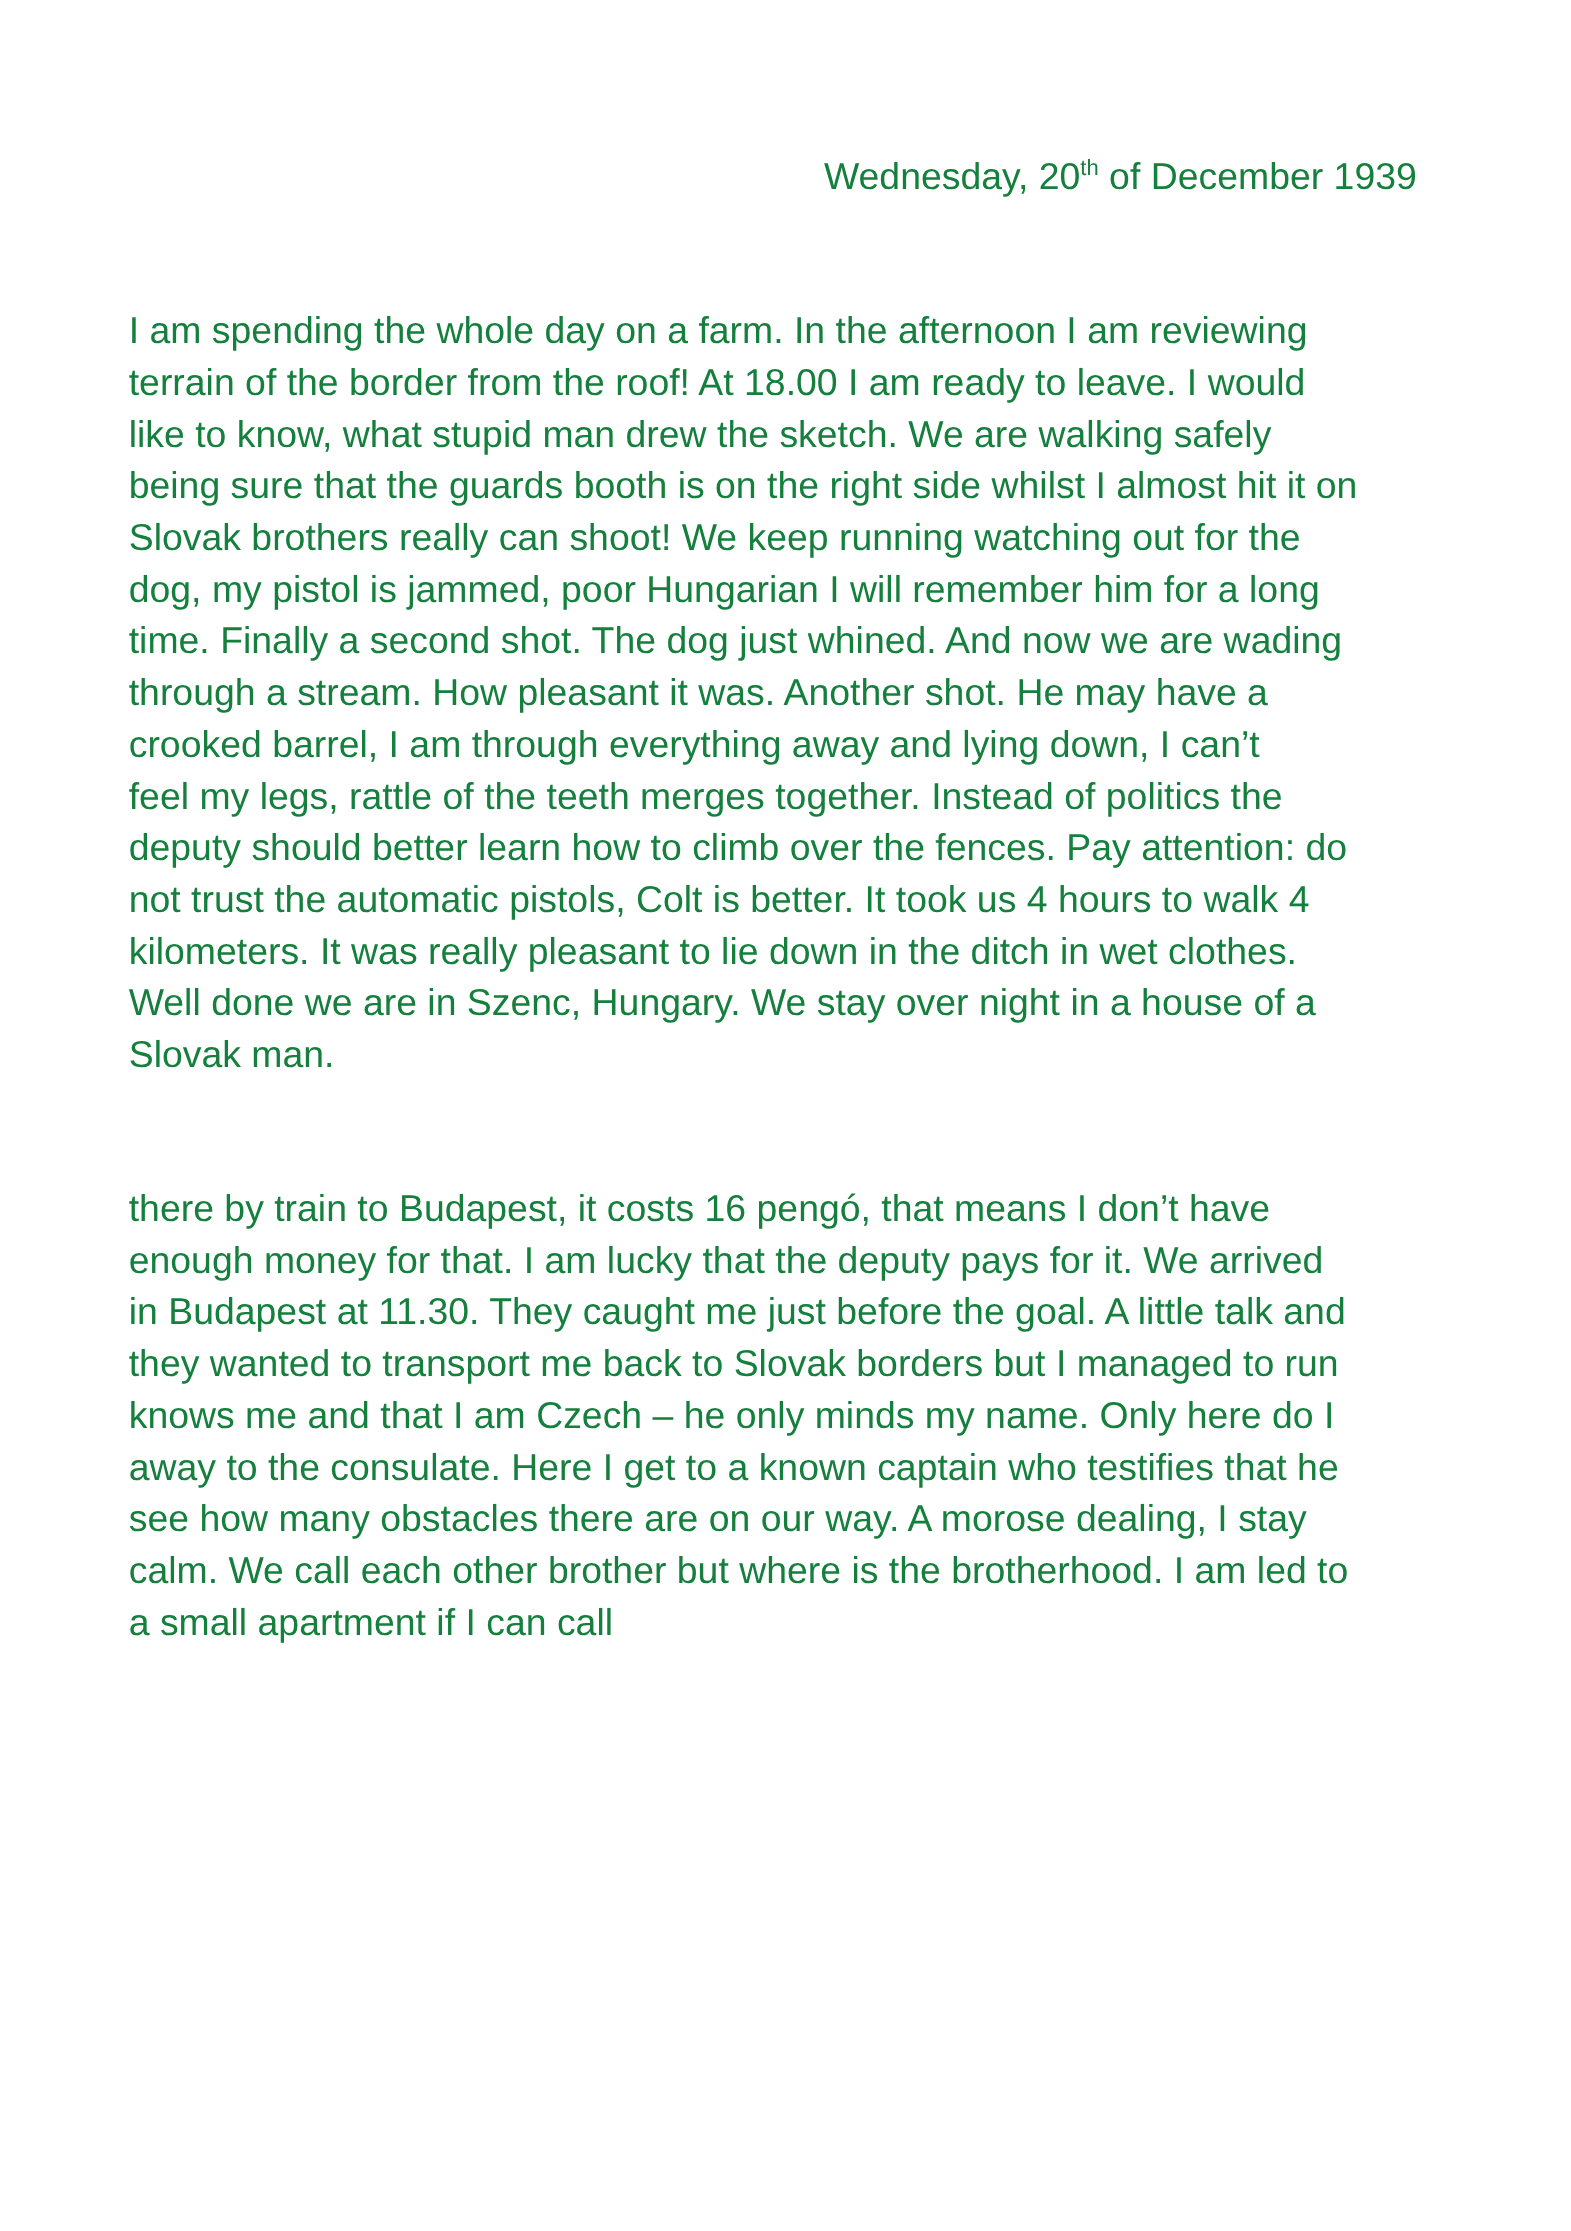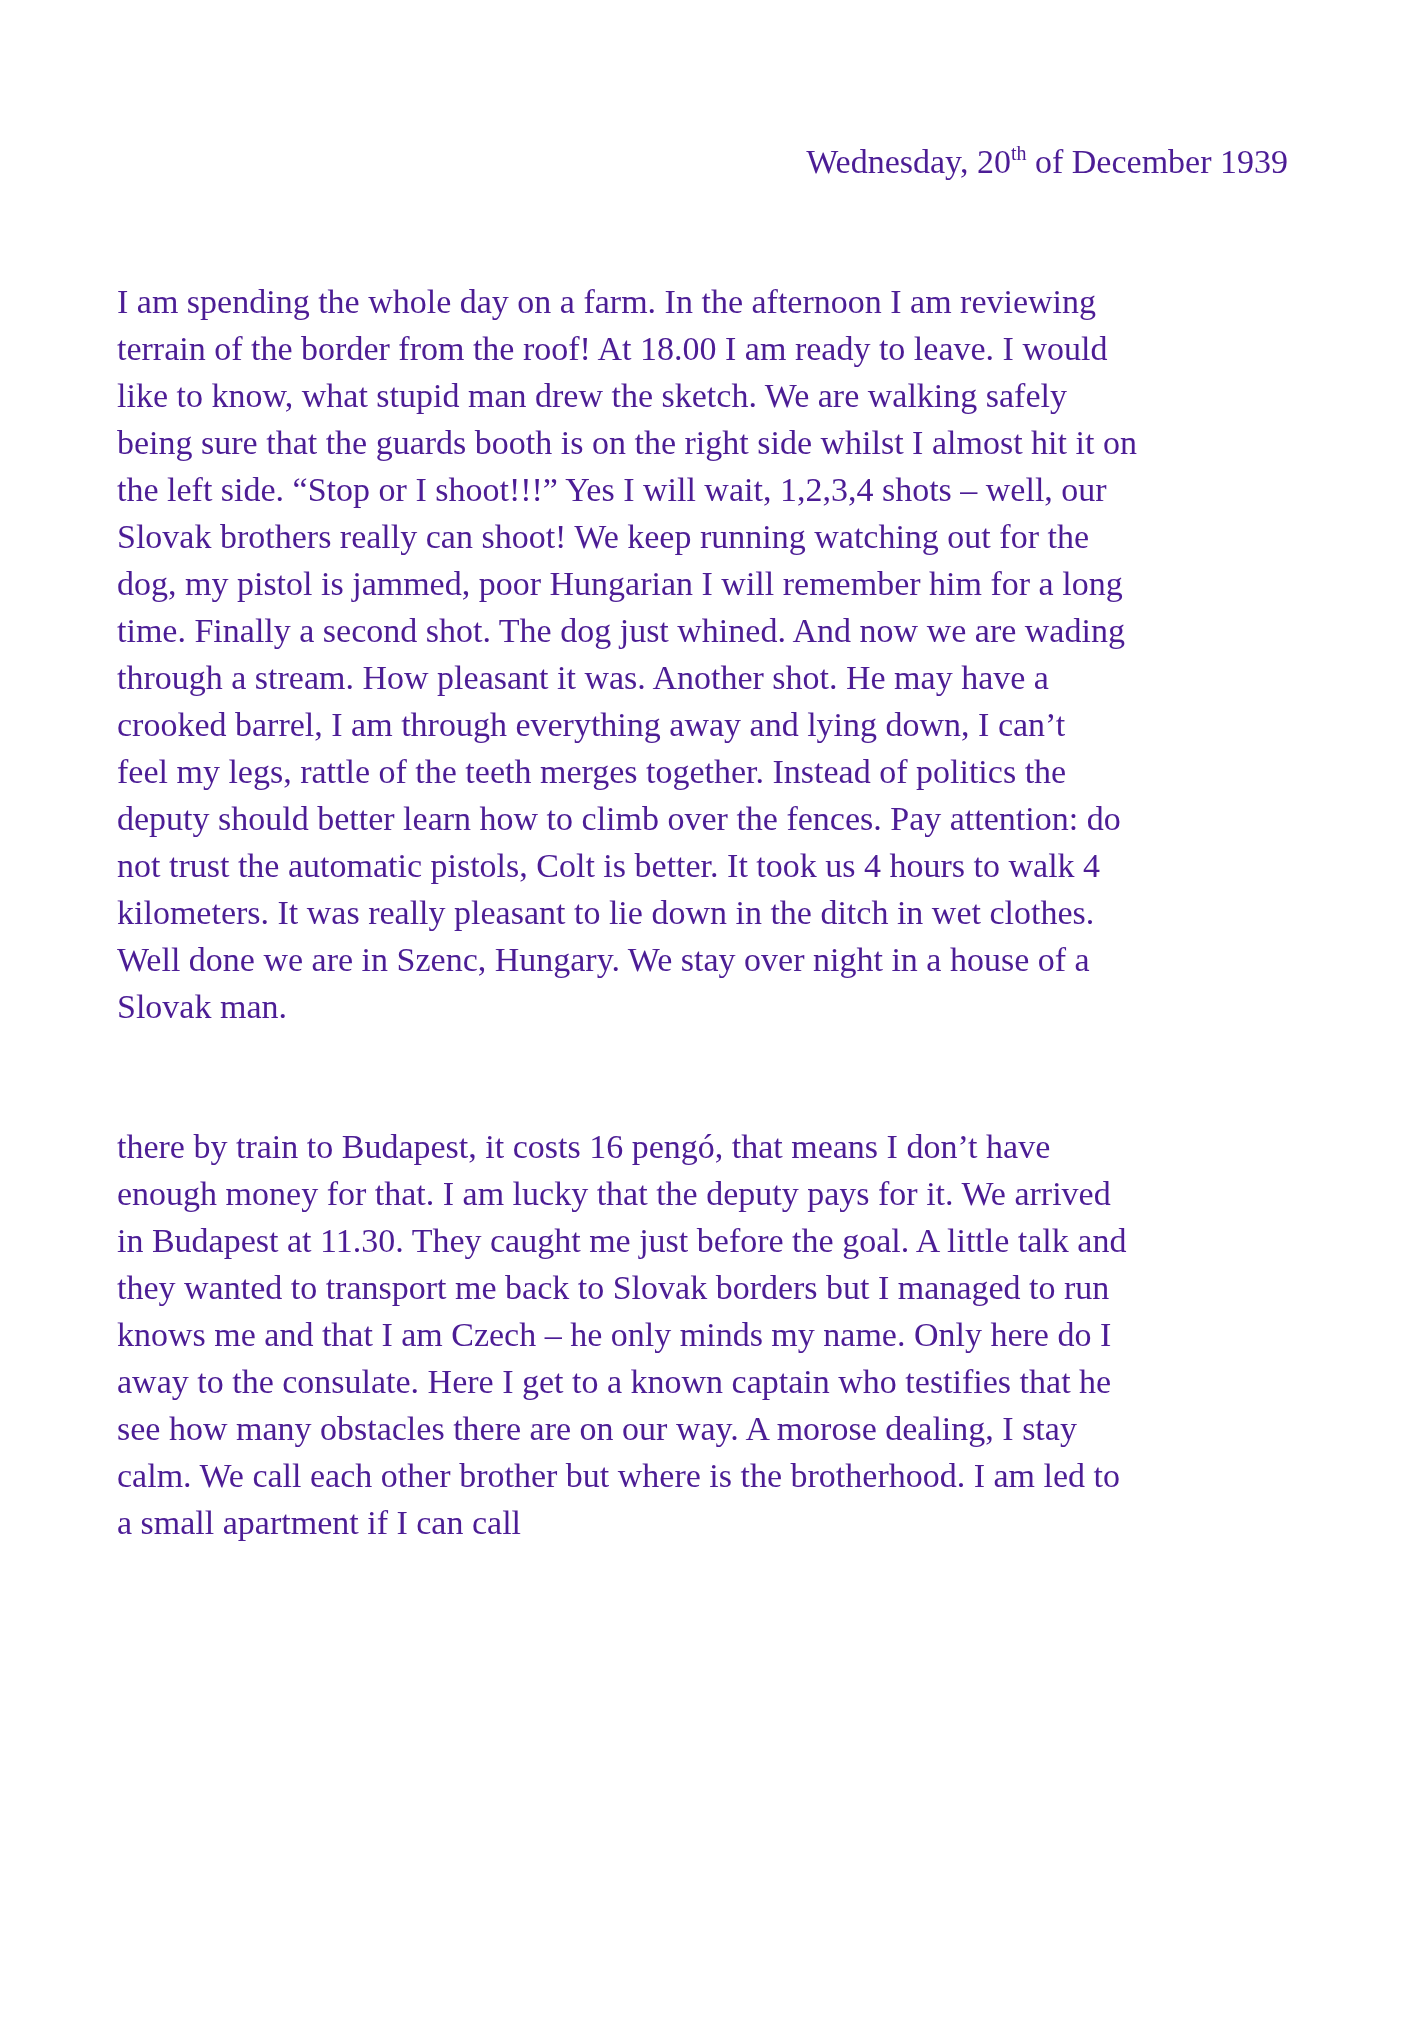--- a/index.html
+++ b/index.html
@@ -6,22 +6,22 @@
     margin: 0;
     padding: 0;
     background: #e8e8e8;
   }
   .page {
     position: relative;
     width: 1428px;
     height: 2028px;
     margin: 0 auto;
     background: #ffffff;
-    color: #4c1d95;
-    font-family: Liberation Serif, serif;
+    color: #15803d;
+    font-family: Liberation Sans, sans-serif;
     font-size: 34px;
     line-height: 47px;
     overflow: hidden;
   }
   .content {
     position: absolute;
     left: 117px;
     right: 140px;
     top: 0;
   }
@@ -57,21 +57,20 @@
 
     <div class="entry">
       <div class="date-heading first">
         <span>Wednesday, 20</span><sup>th</sup><span> of December 1939</span>
       </div>
       <div class="entry-paragraph">
         <div class="para-line">I am spending the whole day on a farm. In the afternoon I am reviewing</div>
         <div class="para-line">terrain of the border from the roof! At 18.00 I am ready to leave. I would</div>
         <div class="para-line">like to know, what stupid man drew the sketch. We are walking safely</div>
         <div class="para-line">being sure that the guards booth is on the right side whilst I almost hit it on</div>
-        <div class="para-line">the left side. “Stop or I shoot!!!” Yes I will wait, 1,2,3,4 shots – well, our</div>
         <div class="para-line">Slovak brothers really can shoot! We keep running watching out for the</div>
         <div class="para-line">dog, my pistol is jammed, poor Hungarian I will remember him for a long</div>
         <div class="para-line">time. Finally a second shot. The dog just whined. And now we are wading</div>
         <div class="para-line">through a stream. How pleasant it was. Another shot. He may have a</div>
         <div class="para-line">crooked barrel, I am through everything away and lying down, I can’t</div>
         <div class="para-line">feel my legs, rattle of the teeth merges together. Instead of politics the</div>
         <div class="para-line">deputy should better learn how to climb over the fences. Pay attention: do</div>
         <div class="para-line">not trust the automatic pistols, Colt is better. It took us 4 hours to walk 4</div>
         <div class="para-line">kilometers. It was really pleasant to lie down in the ditch in wet clothes.</div>
         <div class="para-line">Well done we are in Szenc, Hungary. We stay over night in a house of a</div>

